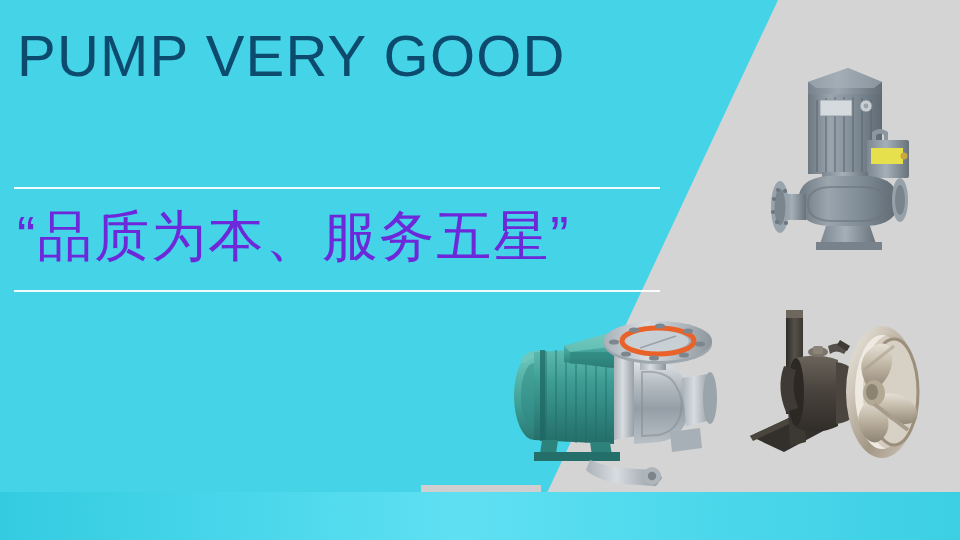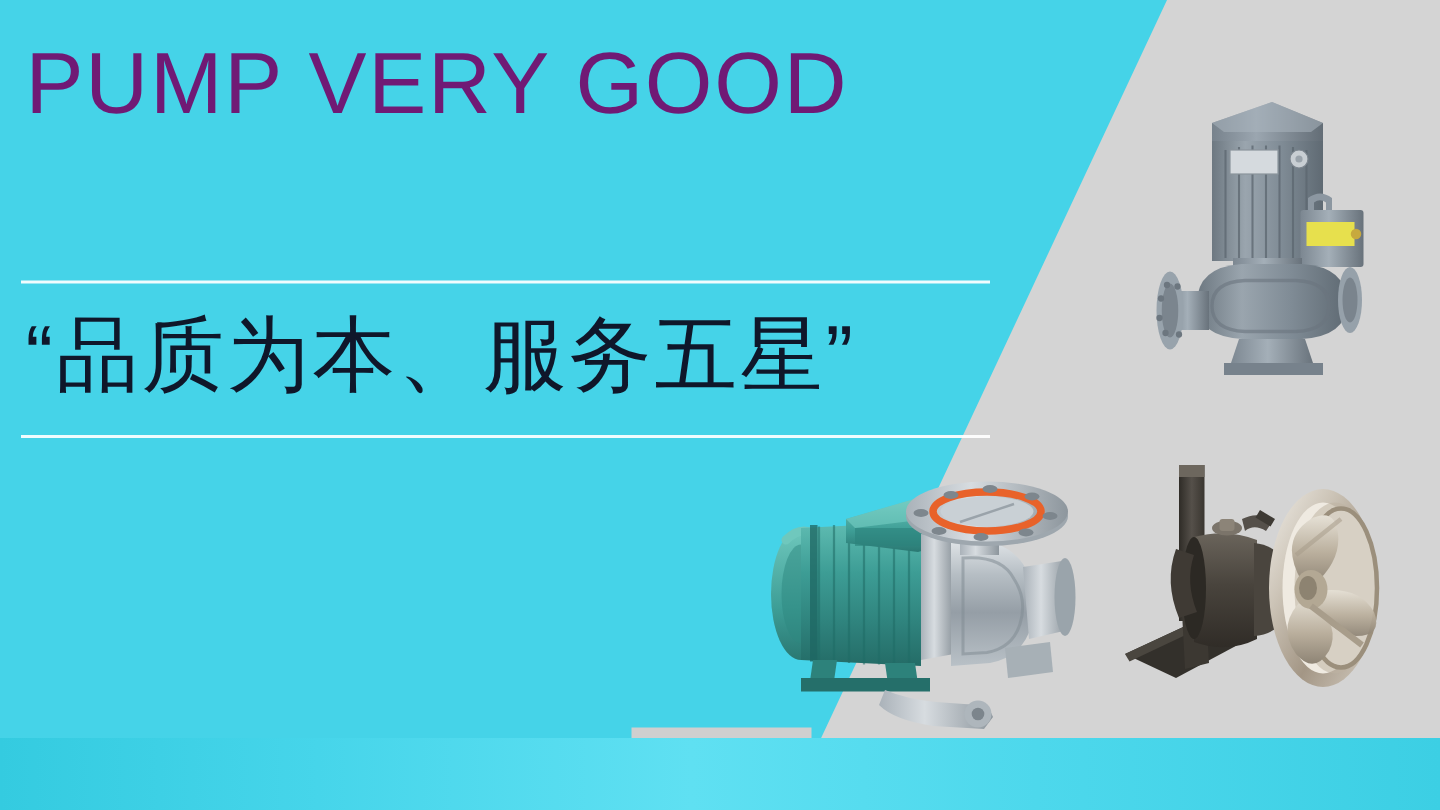--- a/index.html
+++ b/index.html
@@ -49,21 +49,21 @@
   }
 
   
   .title {
     position: absolute;
     left: 17px; top: 27px;
     font-size: 58px;
     line-height: 58px;
     font-weight: 300;
     letter-spacing: 1.2px;
-    color: #701a75;
+    color: #0c4a6e;
     white-space: nowrap;
   }
   .subtitle {
     position: absolute;
     left: 18px; top: 108px;
     font-size: 40px;
     line-height: 44px;
     font-weight: 300;
     letter-spacing: 0.2px;
     color: #ffffff;
@@ -79,21 +79,21 @@
   }
   .rule-top { top: 187px; }
   .rule-bottom { top: 290px; }
   .slogan {
     position: absolute;
     left: 17px; top: 204px;
     font-size: 55px;
     line-height: 64px;
     font-weight: 400;
     letter-spacing: 2px;
-    color: #0f172a;
+    color: #6d28d9;
     white-space: nowrap;
   }
 
   
   .product { position: absolute; }
   .product svg { display: block; }
 </style>
 </head>
 <body>
 

